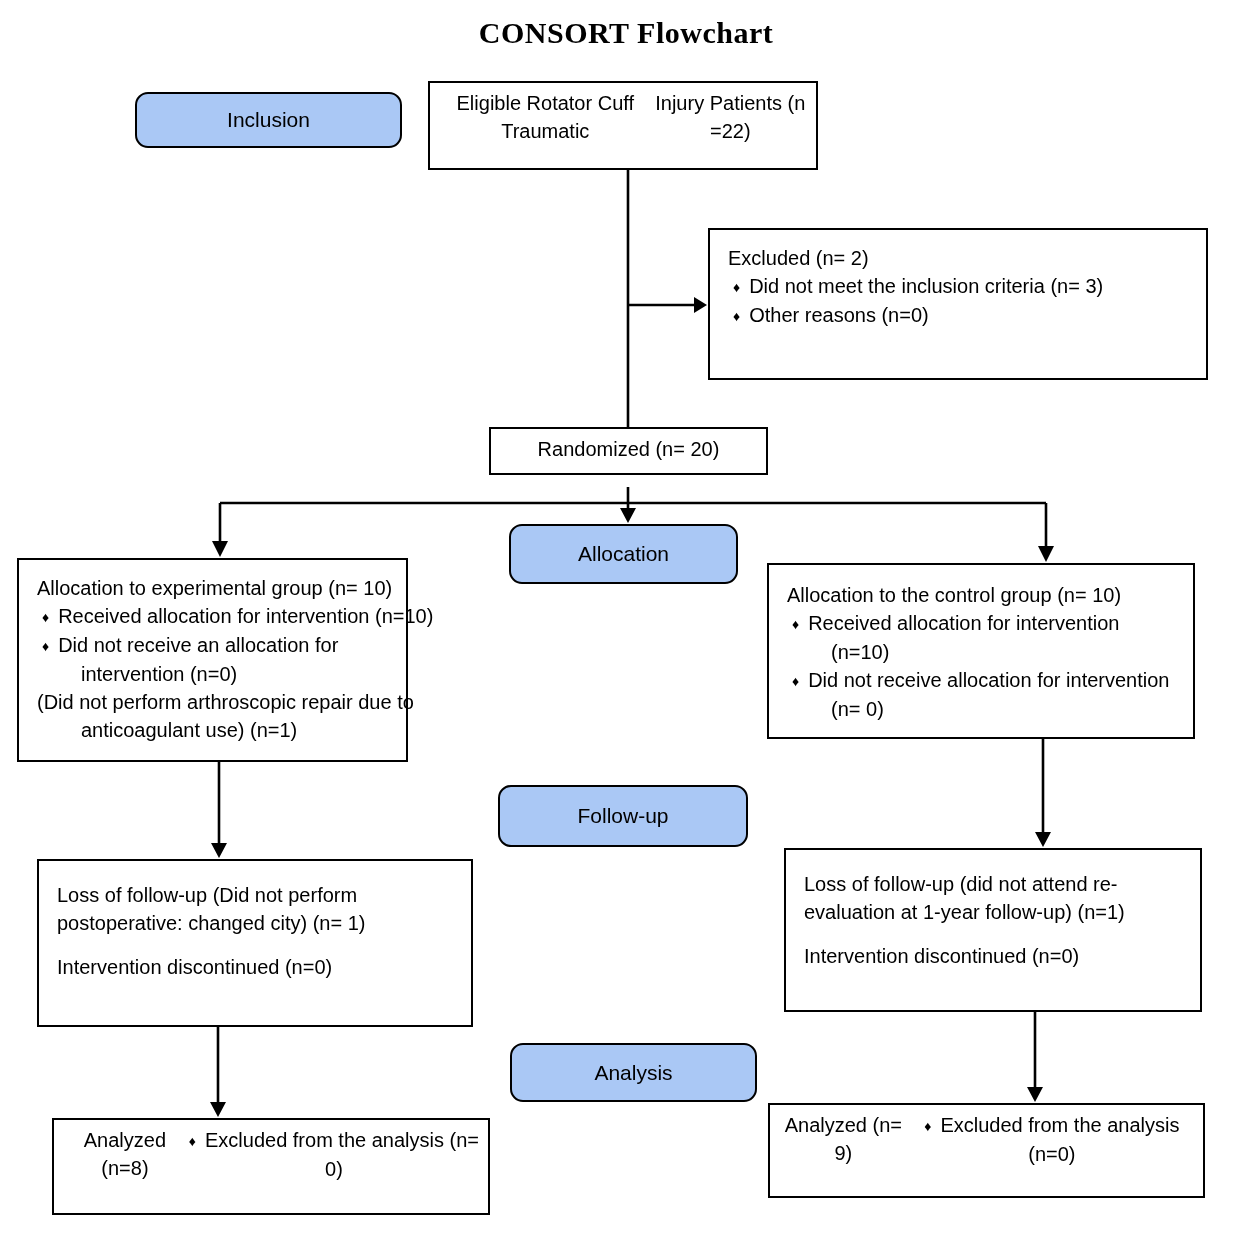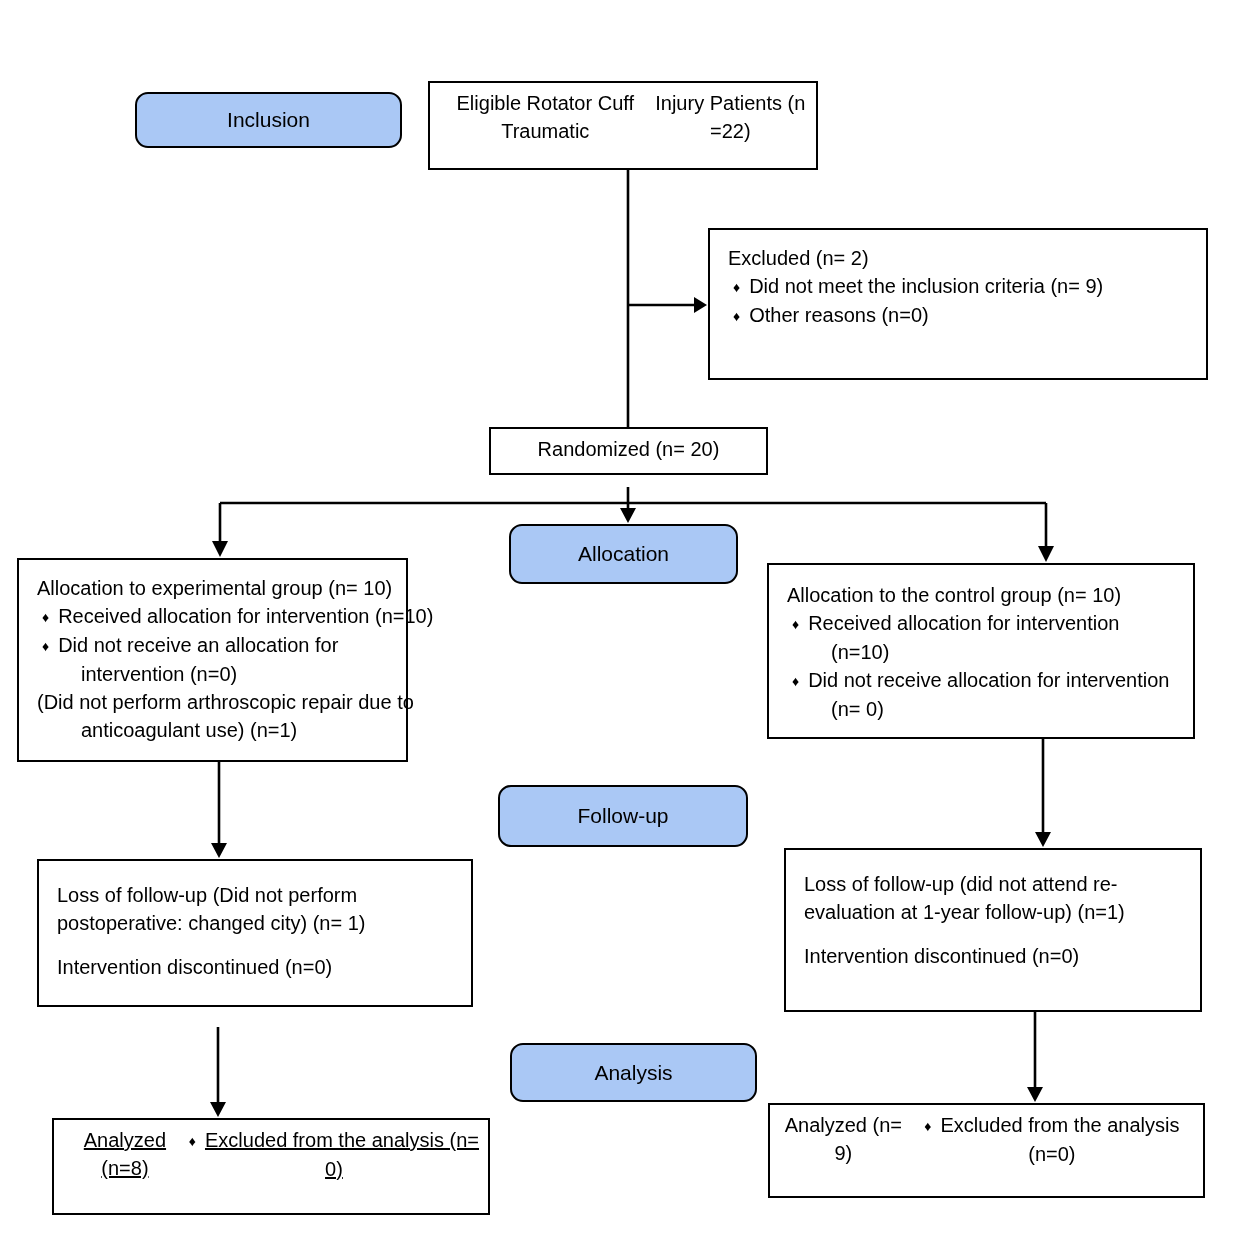--- a/index.html
+++ b/index.html
@@ -59,31 +59,32 @@
 
   
   #stage-inclusion   { left: 135px; top: 92px;  width: 267px; height: 56px; }
   #box-eligible      { left: 428px; top: 81px;  width: 390px; height: 89px; }
   #box-excluded      { left: 708px; top: 228px; width: 500px; height: 152px; }
   #box-randomized    { left: 489px; top: 427px; width: 279px; height: 48px; }
   #stage-allocation  { left: 509px; top: 524px; width: 229px; height: 60px; }
   #box-alloc-exp     { left: 17px;  top: 558px; width: 391px; height: 204px; }
   #box-alloc-ctrl    { left: 767px; top: 563px; width: 428px; height: 176px; padding-top: 16px; }
   #stage-followup    { left: 498px; top: 785px; width: 250px; height: 62px; }
-  #box-fu-exp        { left: 37px;  top: 859px; width: 436px; height: 148px; padding-top: 20px; }
+  #box-fu-exp        { left: 37px;  top: 859px; width: 436px; height: 168px; padding-top: 20px; }
   #box-fu-ctrl       { left: 784px; top: 848px; width: 418px; height: 164px; padding-top: 20px; }
   #stage-analysis    { left: 510px; top: 1043px; width: 247px; height: 59px; }
-  #box-an-exp        { left: 52px;  top: 1118px; width: 438px; height: 97px; text-decoration: underline; }
+  #box-an-exp        { left: 52px;  top: 1118px; width: 438px; height: 97px; }
   #box-an-ctrl       { left: 768px; top: 1103px; width: 437px; height: 95px; }
 </style>
 </head>
 <body>
 
 <div class="canvas">
 
+  <div class="title">CONSORT Flowchart</div>
 
   <svg class="connectors" width="1252" height="1247">
     <path d="M628,170 V427"></path>
     <path d="M628,305 H694"></path>
     <polygon points="694,297 694,313 707,305"></polygon>
     <path d="M628,487 V503"></path>
     <path d="M220,503 H1046"></path>
     <path d="M628,503 V509"></path>
     <polygon points="620,508 636,508 628,523"></polygon>
     <path d="M220,503 V542"></path>
@@ -104,21 +105,21 @@
     <span>Inclusion</span>
   </div>
 
   <div id="box-eligible" class="box center-text">
     <div class="cline">Eligible Rotator Cuff Traumatic</div>
     <div class="cline">Injury Patients (n =22)</div>
   </div>
 
   <div id="box-excluded" class="box">
     <div class="line">Excluded (n= 2)</div>
-    <div class="line bullet-line"><span class="bullet">♦</span><span>Did not meet the inclusion criteria (n= 9)</span></div>
+    <div class="line bullet-line"><span class="bullet">♦</span><span>Did not meet the inclusion criteria (n= 3)</span></div>
     <div class="line bullet-line"><span class="bullet">♦</span><span>Other reasons (n=0)</span></div>
   </div>
 
   <div id="box-randomized" class="box center-text">
     <div>Randomized (n= 20)</div>
   </div>
 
   <div id="stage-allocation" class="stage">
     <span>Allocation</span>
   </div>

